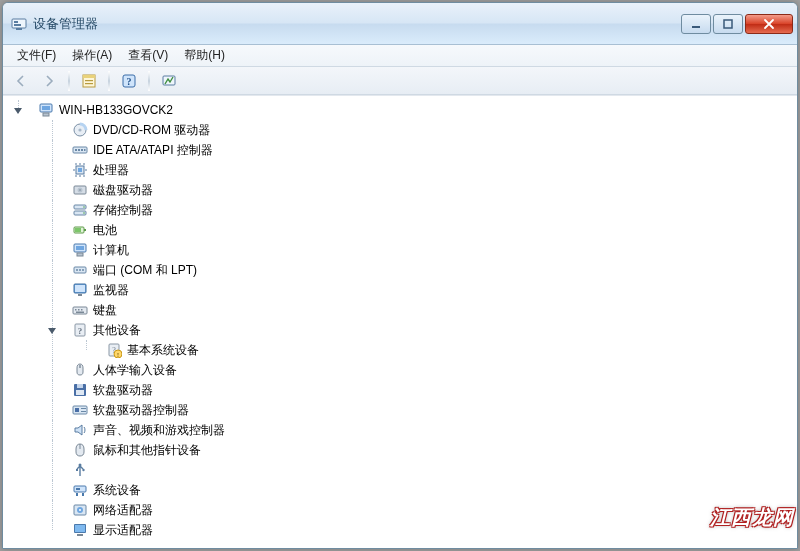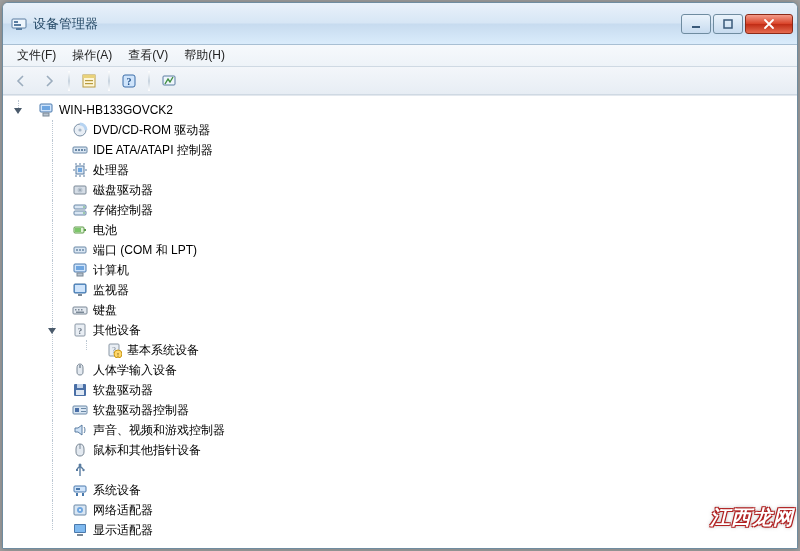--- a/index.html
+++ b/index.html
@@ -304,32 +304,32 @@
                 <span class="node-icon"><svg width="16" height="16">
                     <use href="#battery-icon"></use>
                   </svg></span>
                 <span class="lbl">电池</span>
               </div>
             </li>
             <li class="node">
               <span class="expander"></span>
               <div class="row">
                 <span class="node-icon"><svg width="16" height="16">
+                    <use href="#computer-icon"></use>
+                  </svg></span>
+                <span class="lbl">计算机</span>
+              </div>
+            </li>
+            <li class="node">
+              <span class="expander"></span>
+              <div class="row">
+                <span class="node-icon"><svg width="16" height="16">
                     <use href="#port-icon"></use>
                   </svg></span>
                 <span class="lbl">端口 (COM 和 LPT)</span>
-              </div>
-            </li>
-            <li class="node">
-              <span class="expander"></span>
-              <div class="row">
-                <span class="node-icon"><svg width="16" height="16">
-                    <use href="#computer-icon"></use>
-                  </svg></span>
-                <span class="lbl">计算机</span>
               </div>
             </li>
             <li class="node">
               <span class="expander"></span>
               <div class="row">
                 <span class="node-icon"><svg width="16" height="16">
                     <use href="#monitor-icon"></use>
                   </svg></span>
                 <span class="lbl">监视器</span>
               </div>

